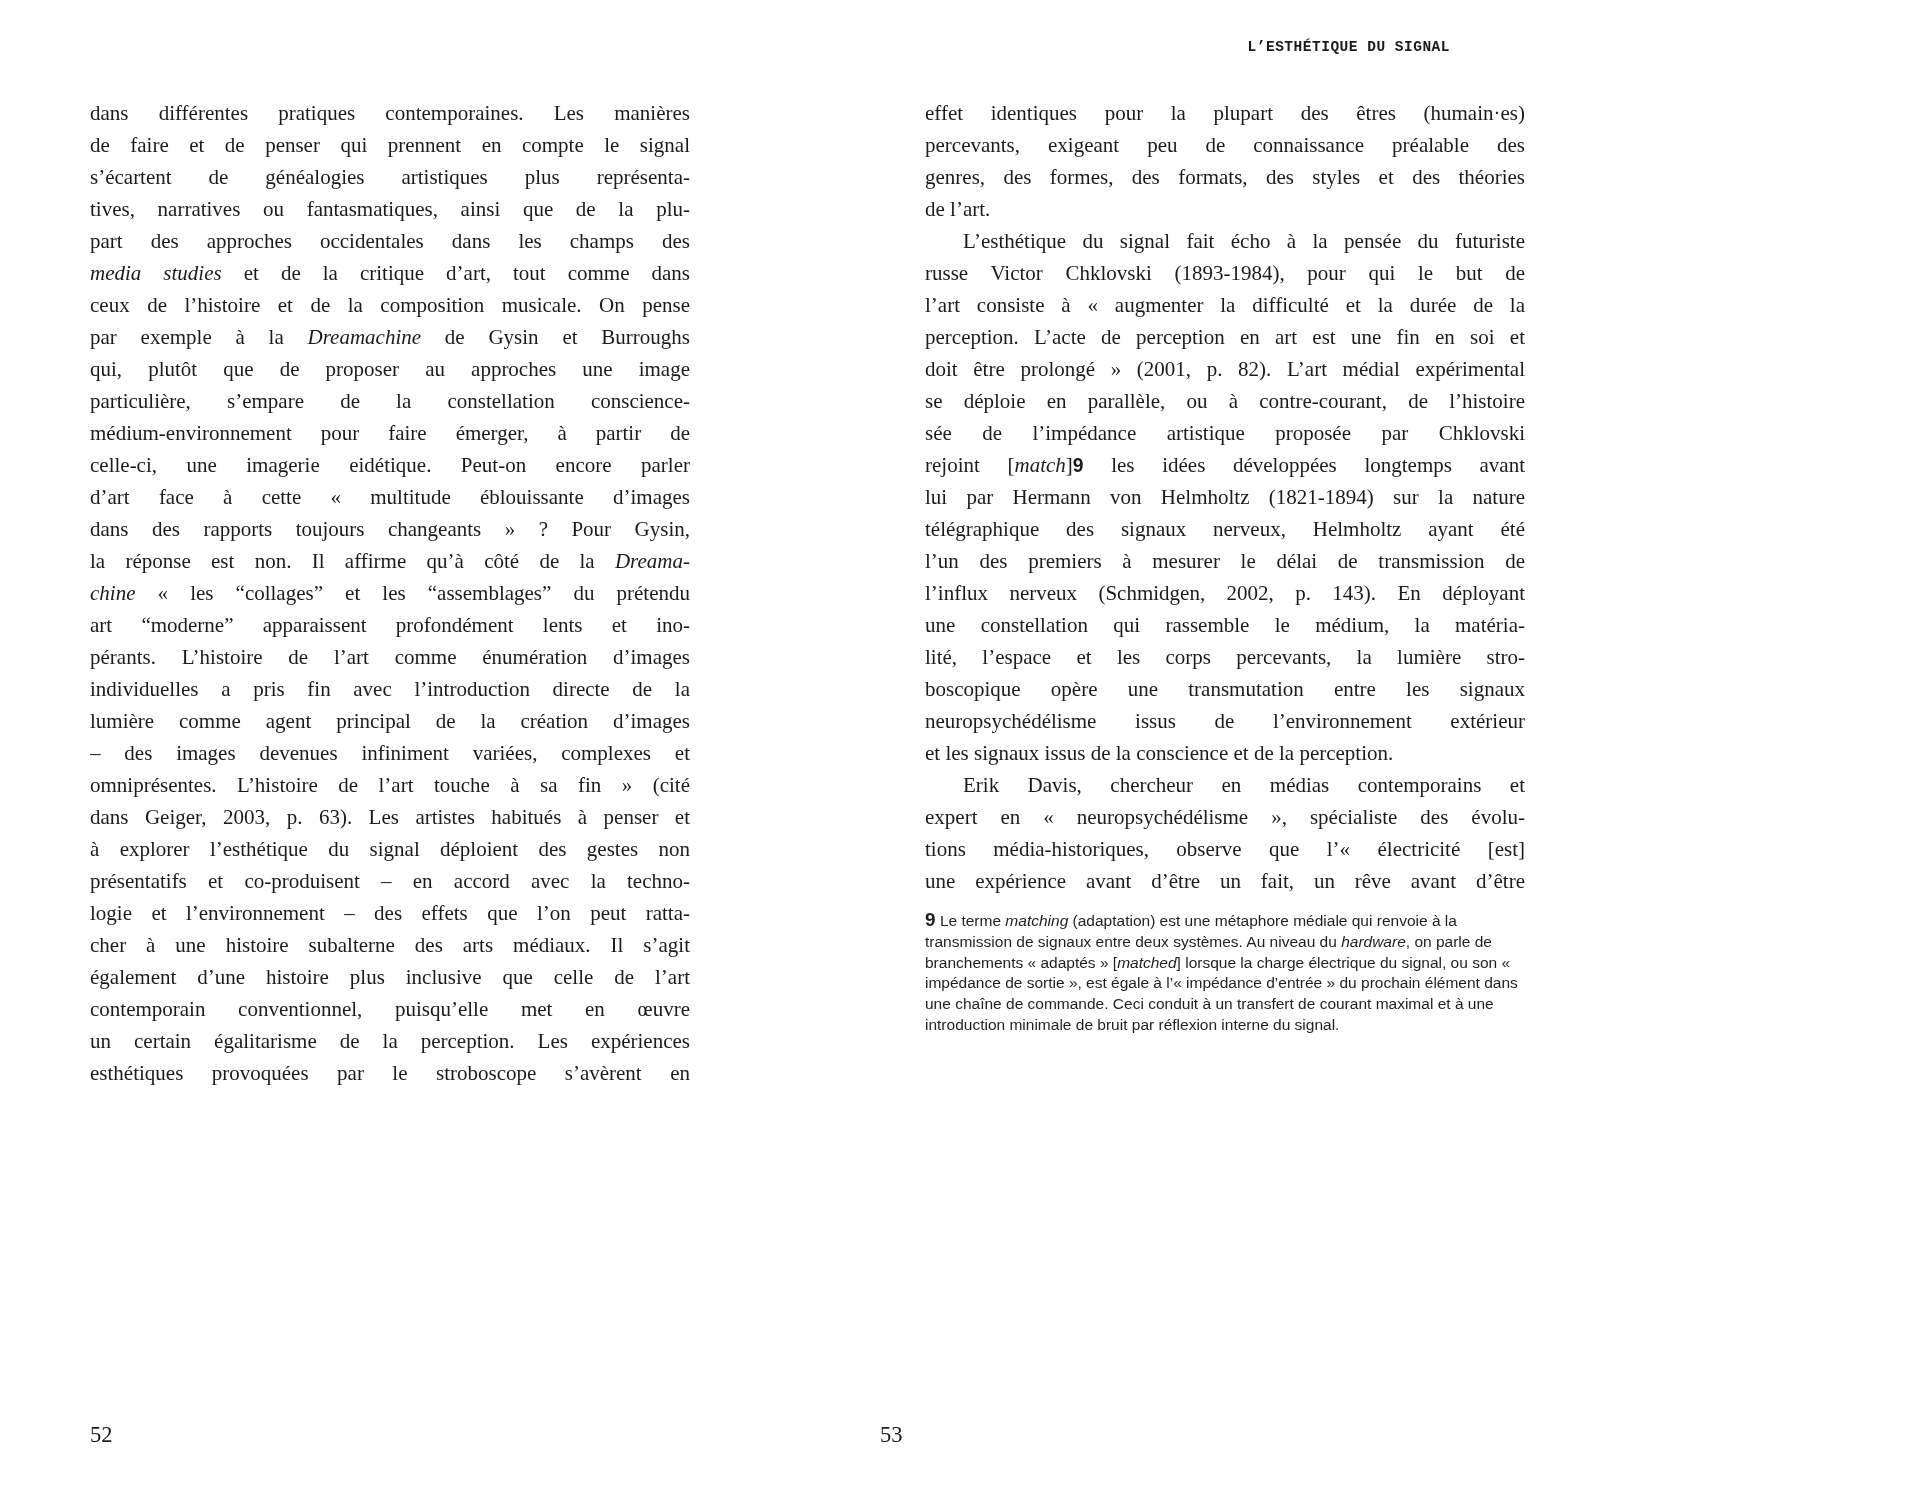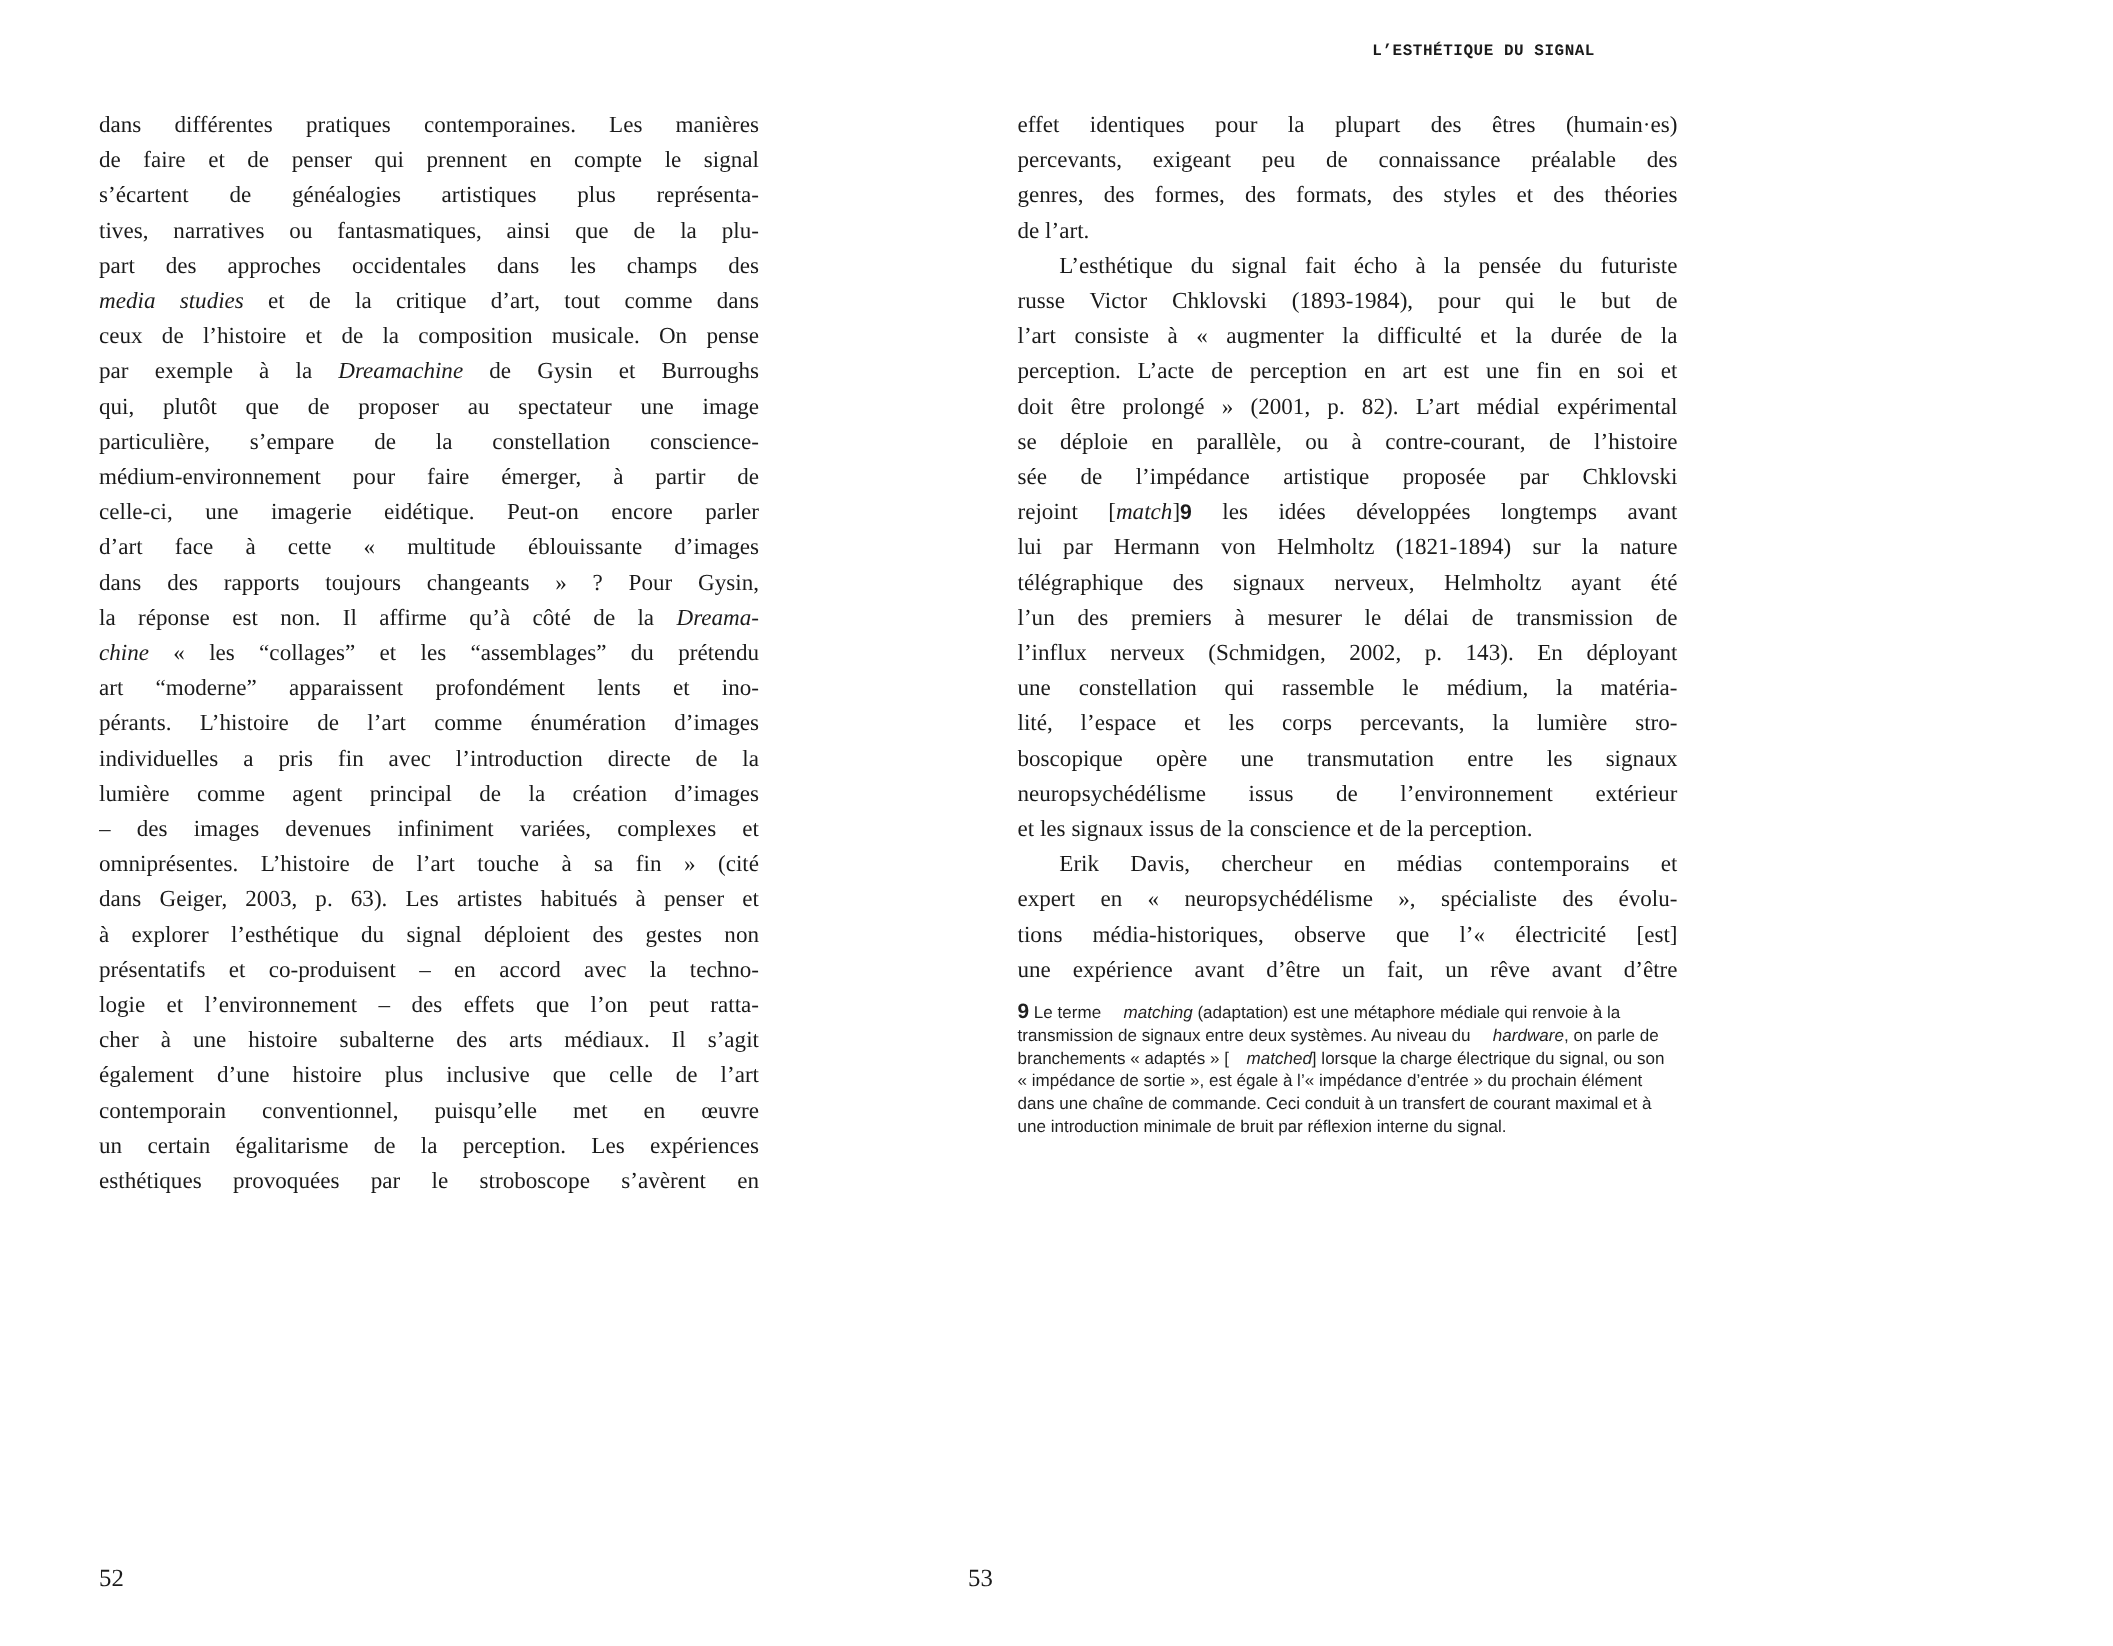--- a/index.html
+++ b/index.html
@@ -51,21 +51,21 @@
     font-size: 0.92em;
   }
   .footnote {
     margin-top: 13px;
     font-family: "Liberation Sans", sans-serif;
     font-size: 15.5px;
     line-height: 20.8px;
     color: #1f1f1f;
     text-align: left;
   }
-  .footnote .i { font-style: italic; margin-left: 16px; }
+  .footnote .i { font-style: italic; }
   .fm {
     font-weight: 700;
     font-size: 19px;
     font-family: "Liberation Sans", sans-serif;
   }
   .page-number {
     position: absolute;
     top: 1422px;
     width: 600px;
     text-align: left;
@@ -82,21 +82,21 @@
 
 <div class="column left">
     <div class="line"><span>dans différentes pratiques contemporaines. Les manières</span></div>
     <div class="line"><span>de faire et de penser qui prennent en compte le signal</span></div>
     <div class="line"><span>s’écartent de généalogies artistiques plus représenta-</span></div>
     <div class="line"><span>tives, narratives ou fantasmatiques, ainsi que de la plu-</span></div>
     <div class="line"><span>part des approches occidentales dans les champs des</span></div>
     <div class="line"><span class="i">media studies</span><span> et de la critique d’art, tout comme dans</span></div>
     <div class="line"><span>ceux de l’histoire et de la composition musicale. On pense</span></div>
     <div class="line"><span>par exemple à la </span><span class="i">Dreamachine</span><span> de Gysin et Burroughs</span></div>
-    <div class="line"><span>qui, plutôt que de proposer au spectateur une image</span></div>
+    <div class="line"><span>qui, plutôt que de proposer au approches une image</span></div>
     <div class="line"><span>particulière, s’empare de la constellation conscience-</span></div>
     <div class="line"><span>médium-environnement pour faire émerger, à partir de</span></div>
     <div class="line"><span>celle-ci, une imagerie eidétique. Peut-on encore parler</span></div>
     <div class="line"><span>d’art face à cette « multitude éblouissante d’images</span></div>
     <div class="line"><span>dans des rapports toujours changeants » ? Pour Gysin,</span></div>
     <div class="line"><span>la réponse est non. Il affirme qu’à côté de la </span><span class="i">Dreama-</span></div>
     <div class="line"><span class="i">chine</span><span> « les “collages” et les “assemblages” du prétendu</span></div>
     <div class="line"><span>art “moderne” apparaissent profondément lents et ino-</span></div>
     <div class="line"><span>pérants. L’histoire de l’art comme énumération d’images</span></div>
     <div class="line"><span>individuelles a pris fin avec l’introduction directe de la</span></div>

